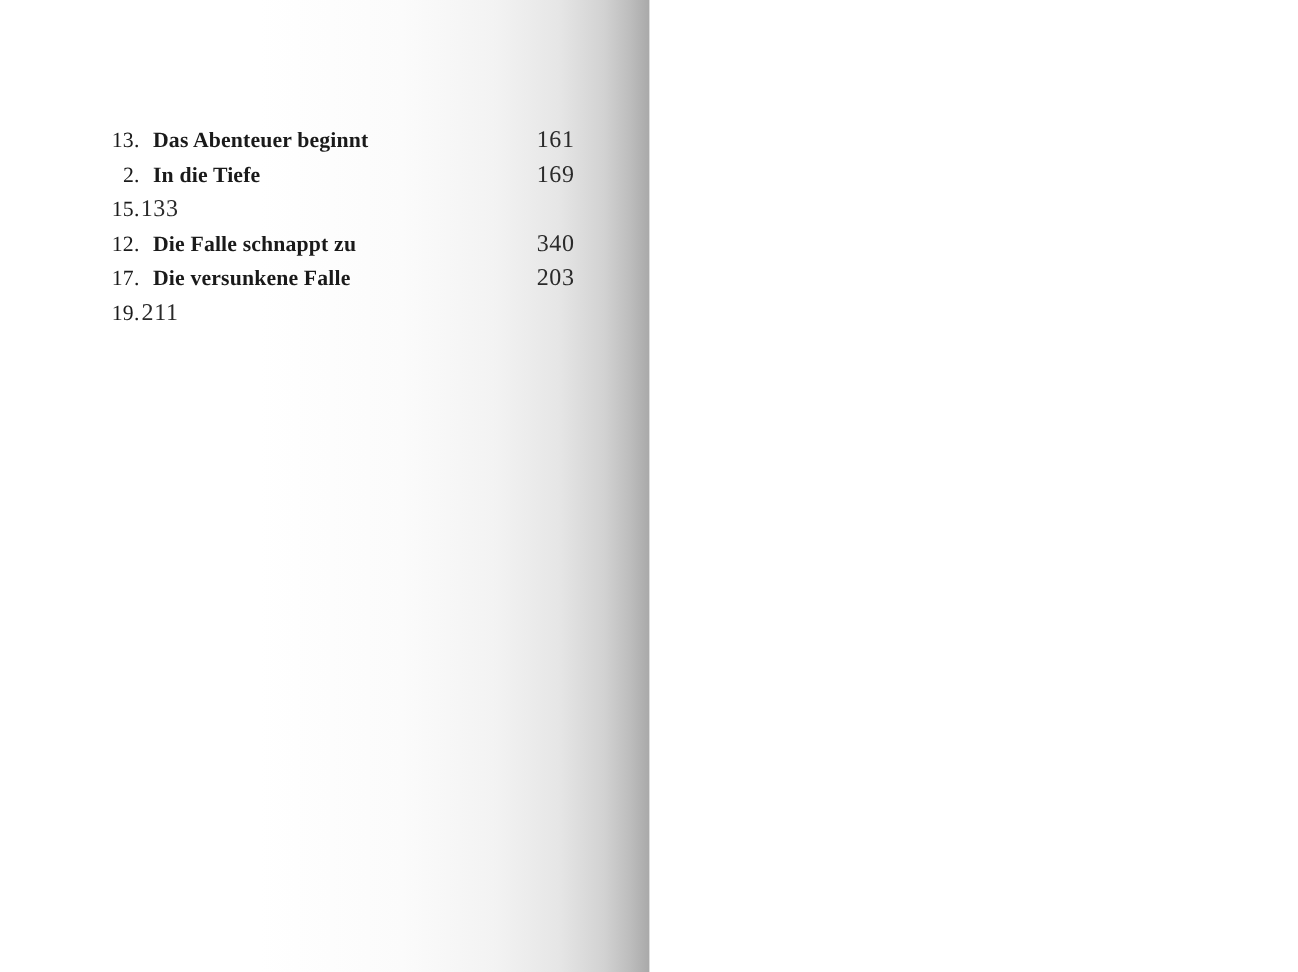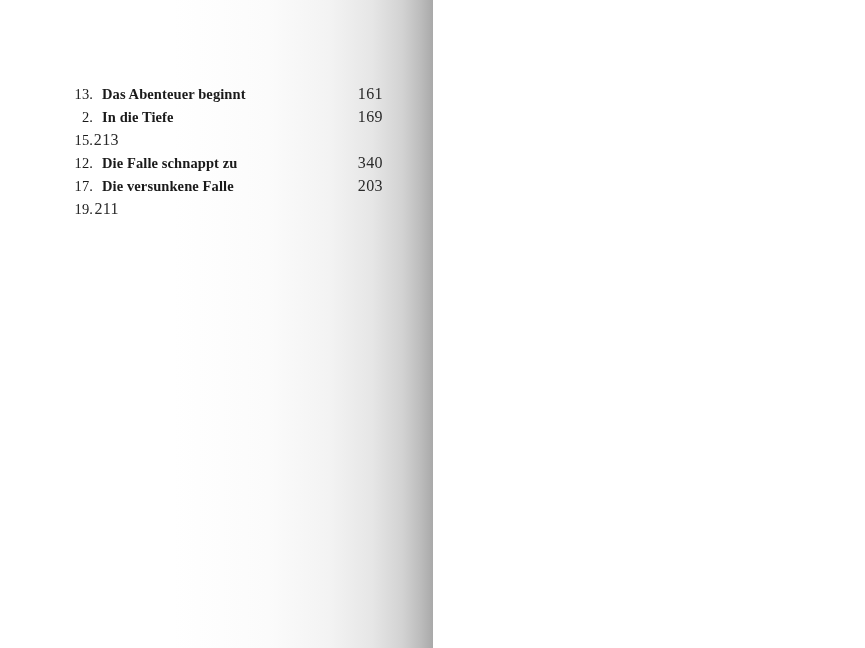--- a/index.html
+++ b/index.html
@@ -102,21 +102,21 @@
       </div>
 
       <div class="toc-row">
         <span class="toc-num">2.</span>
         <span class="toc-title">In die Tiefe</span>
         <span class="toc-page">169</span>
       </div>
 
       <div class="toc-row">
         <span class="toc-num">15.</span>
-        <span class="toc-page">213</span>
+        <span class="toc-page">133</span>
       </div>
 
       <div class="toc-row">
         <span class="toc-num">12.</span>
         <span class="toc-title">Die Falle schnappt zu</span>
         <span class="toc-page">340</span>
       </div>
 
       <div class="toc-row">
         <span class="toc-num">17.</span>

